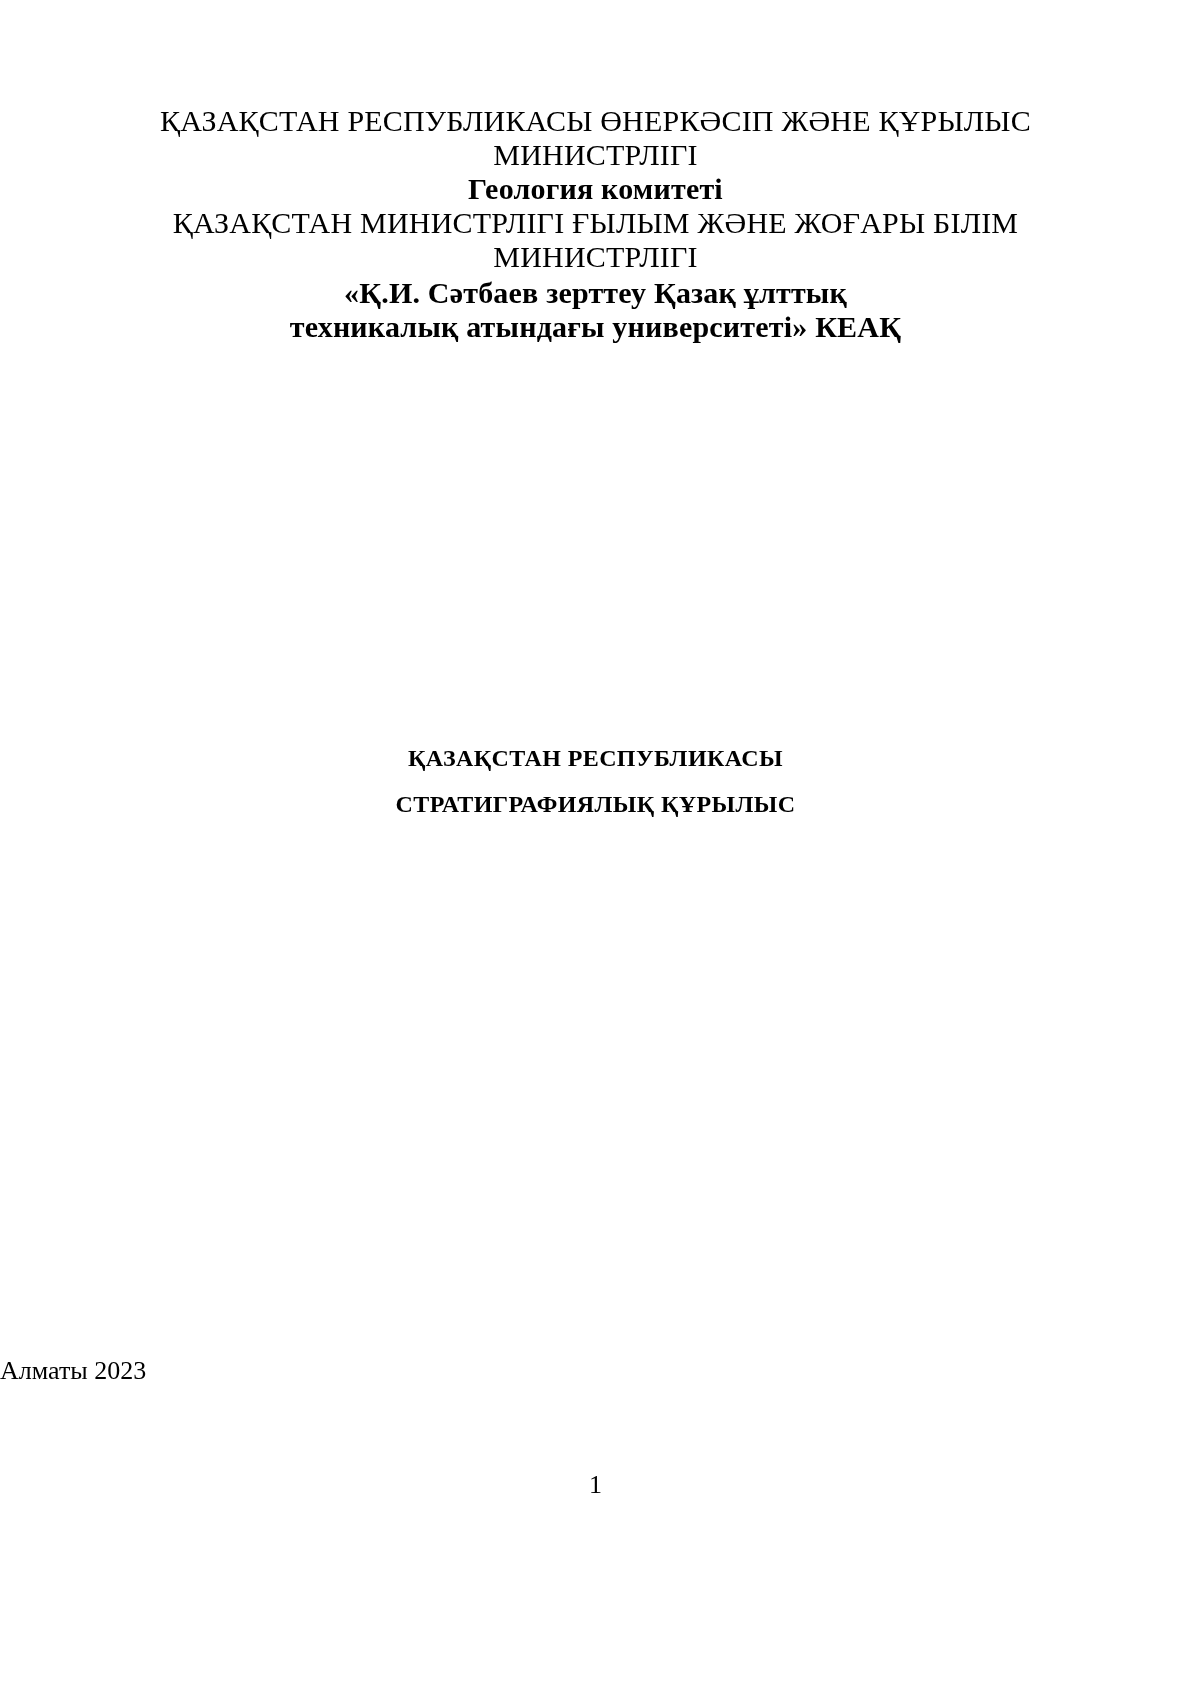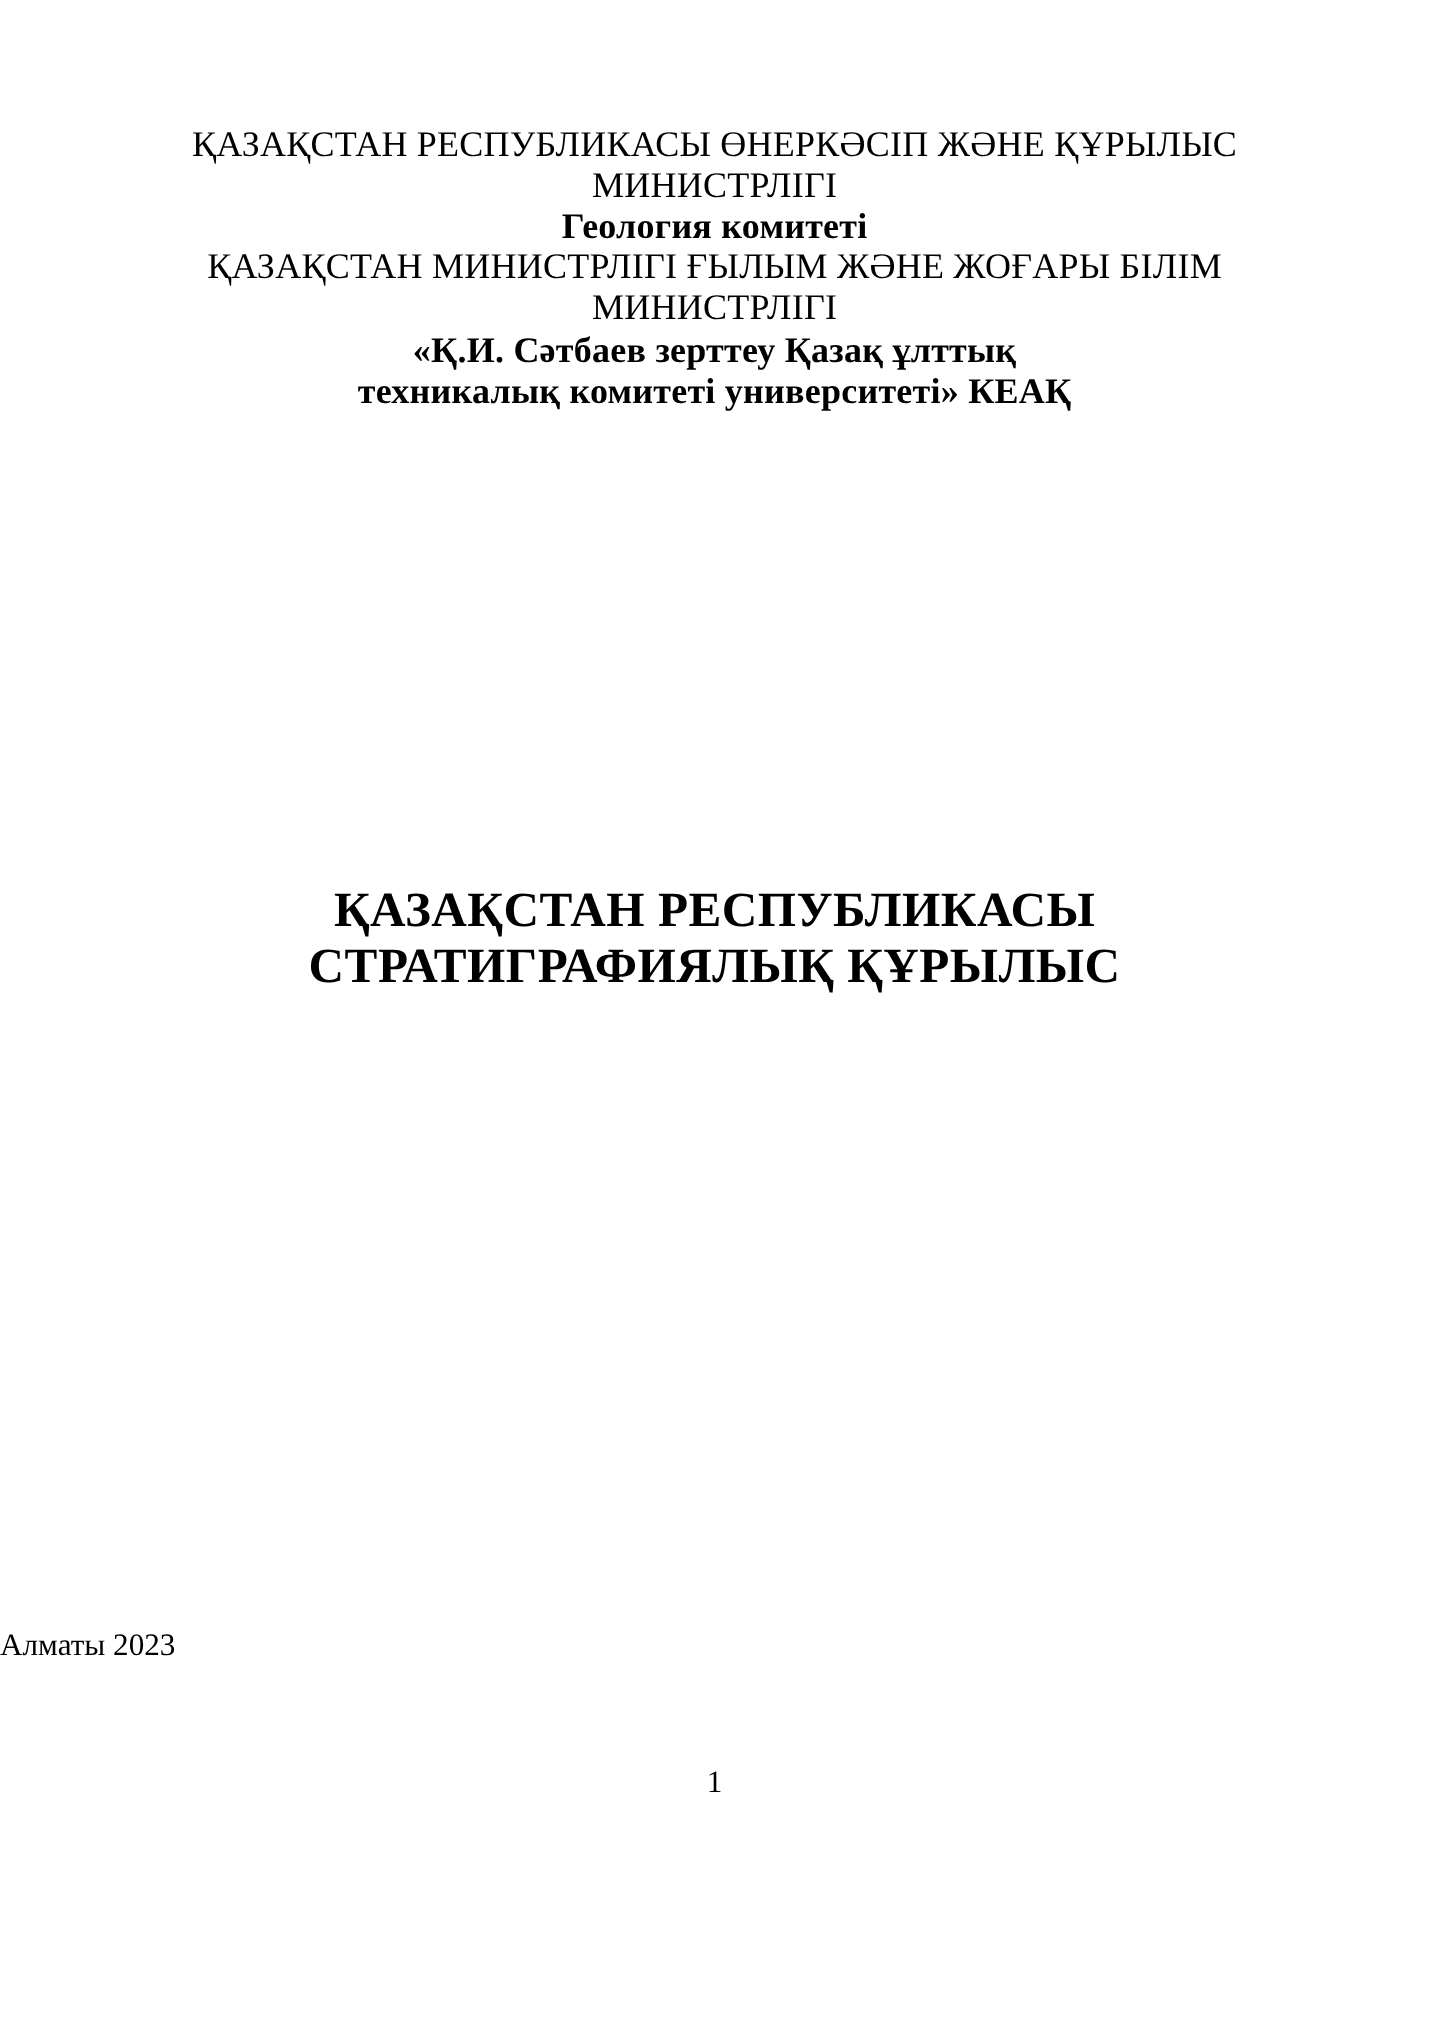--- a/index.html
+++ b/index.html
@@ -36,21 +36,21 @@
     margin-top: 2px;
   }
   .title-block {
     position: absolute;
     left: 0;
     right: 0;
     top: 735px;
     text-align: center;
   }
   .title-line {
-    font-size: 41px;
+    font-size: 24px;
     font-weight: bold;
     line-height: 46px;
     letter-spacing: 0.4px;
   }
   .imprint {
     position: absolute;
     left: 0;
     right: 0;
     top: 1355px;
     font-size: 26px;
@@ -71,21 +71,21 @@
 
 <div class="page">
 
   <div class="header-block">
     <div class="header-line">ҚАЗАҚСТАН РЕСПУБЛИКАСЫ ӨНЕРКӘСІП ЖӘНЕ ҚҰРЫЛЫС</div>
     <div class="header-line">МИНИСТРЛІГІ</div>
     <div class="header-line bold">Геология комитеті</div>
     <div class="header-line">ҚАЗАҚСТАН МИНИСТРЛІГІ ҒЫЛЫМ ЖӘНЕ ЖОҒАРЫ БІЛІМ</div>
     <div class="header-line">МИНИСТРЛІГІ</div>
     <div class="header-line bold spaced">«Қ.И. Сәтбаев зерттеу Қазақ ұлттық</div>
-    <div class="header-line bold">техникалық комитеті университеті» КЕАҚ</div>
+    <div class="header-line bold">техникалық атындағы университеті» КЕАҚ</div>
   </div>
 
   <div class="title-block">
     <div class="title-line">ҚАЗАҚСТАН РЕСПУБЛИКАСЫ</div>
     <div class="title-line">СТРАТИГРАФИЯЛЫҚ ҚҰРЫЛЫС</div>
   </div>
 
   <div class="imprint">Алматы 2023</div>
 
   <div class="page-number">1</div>

